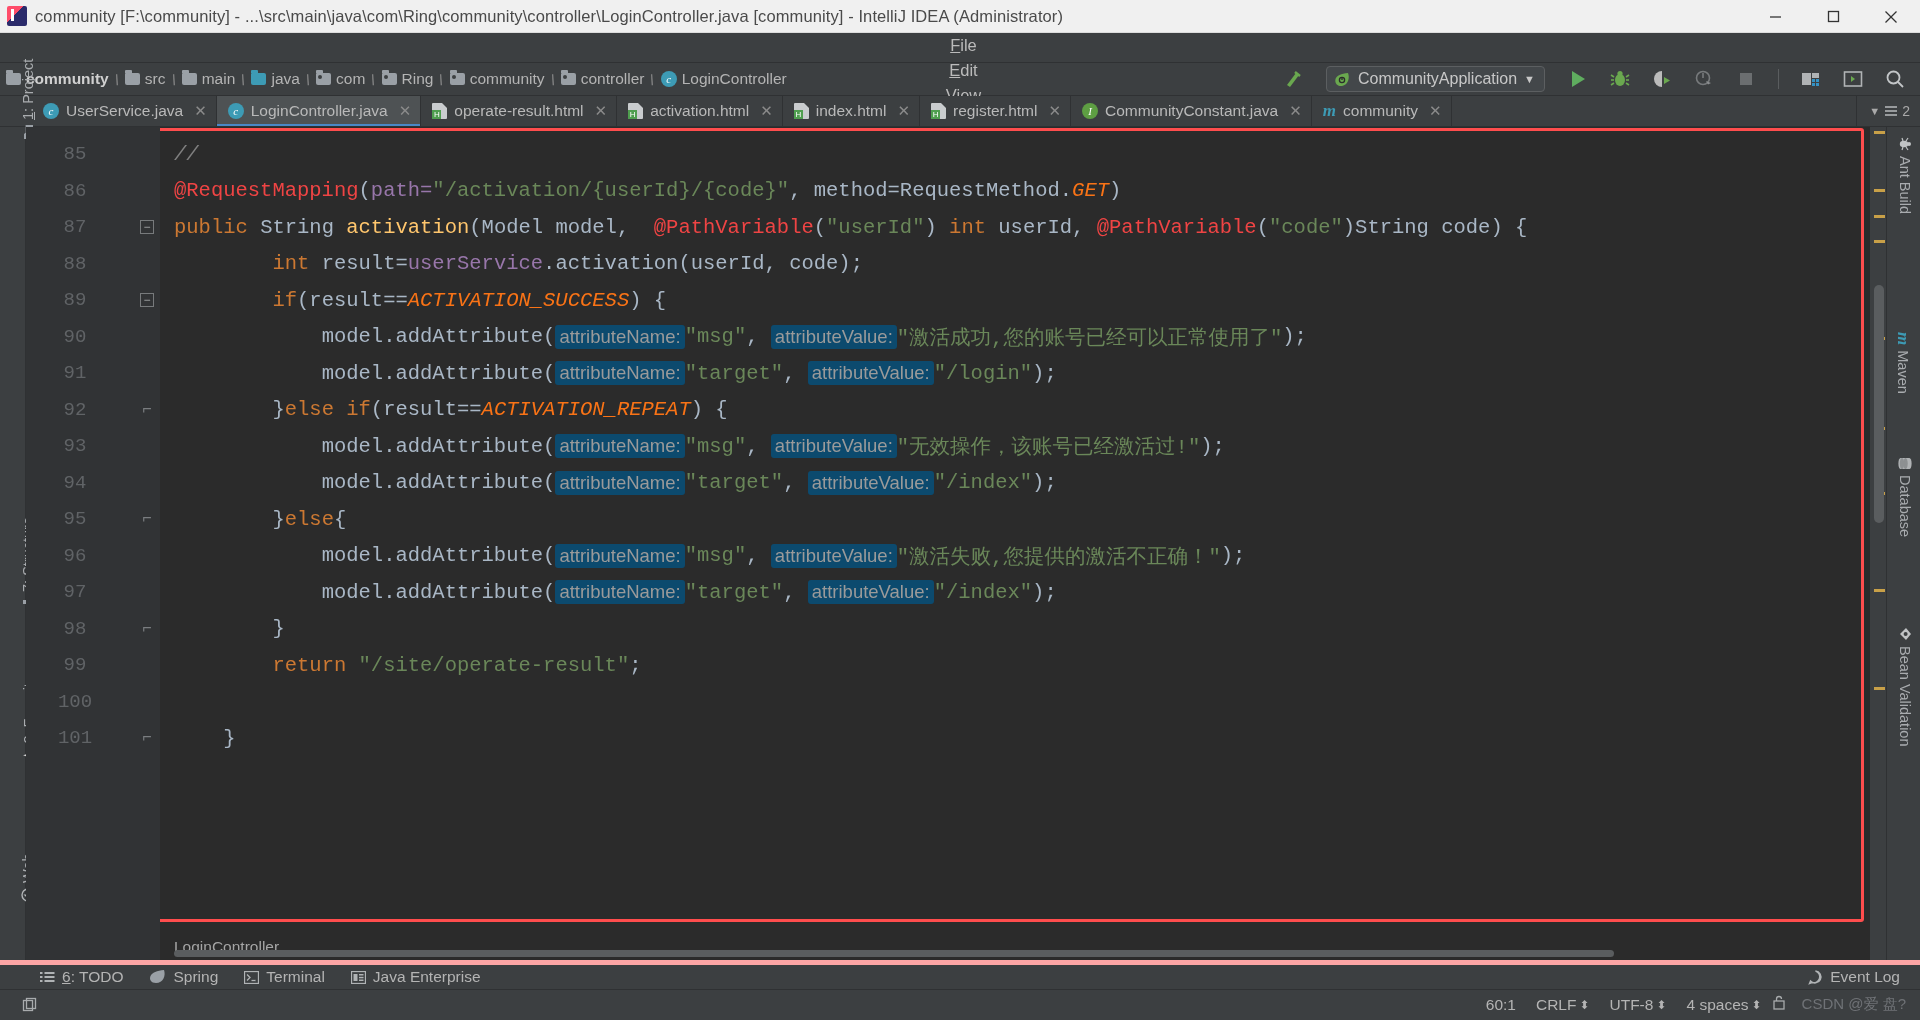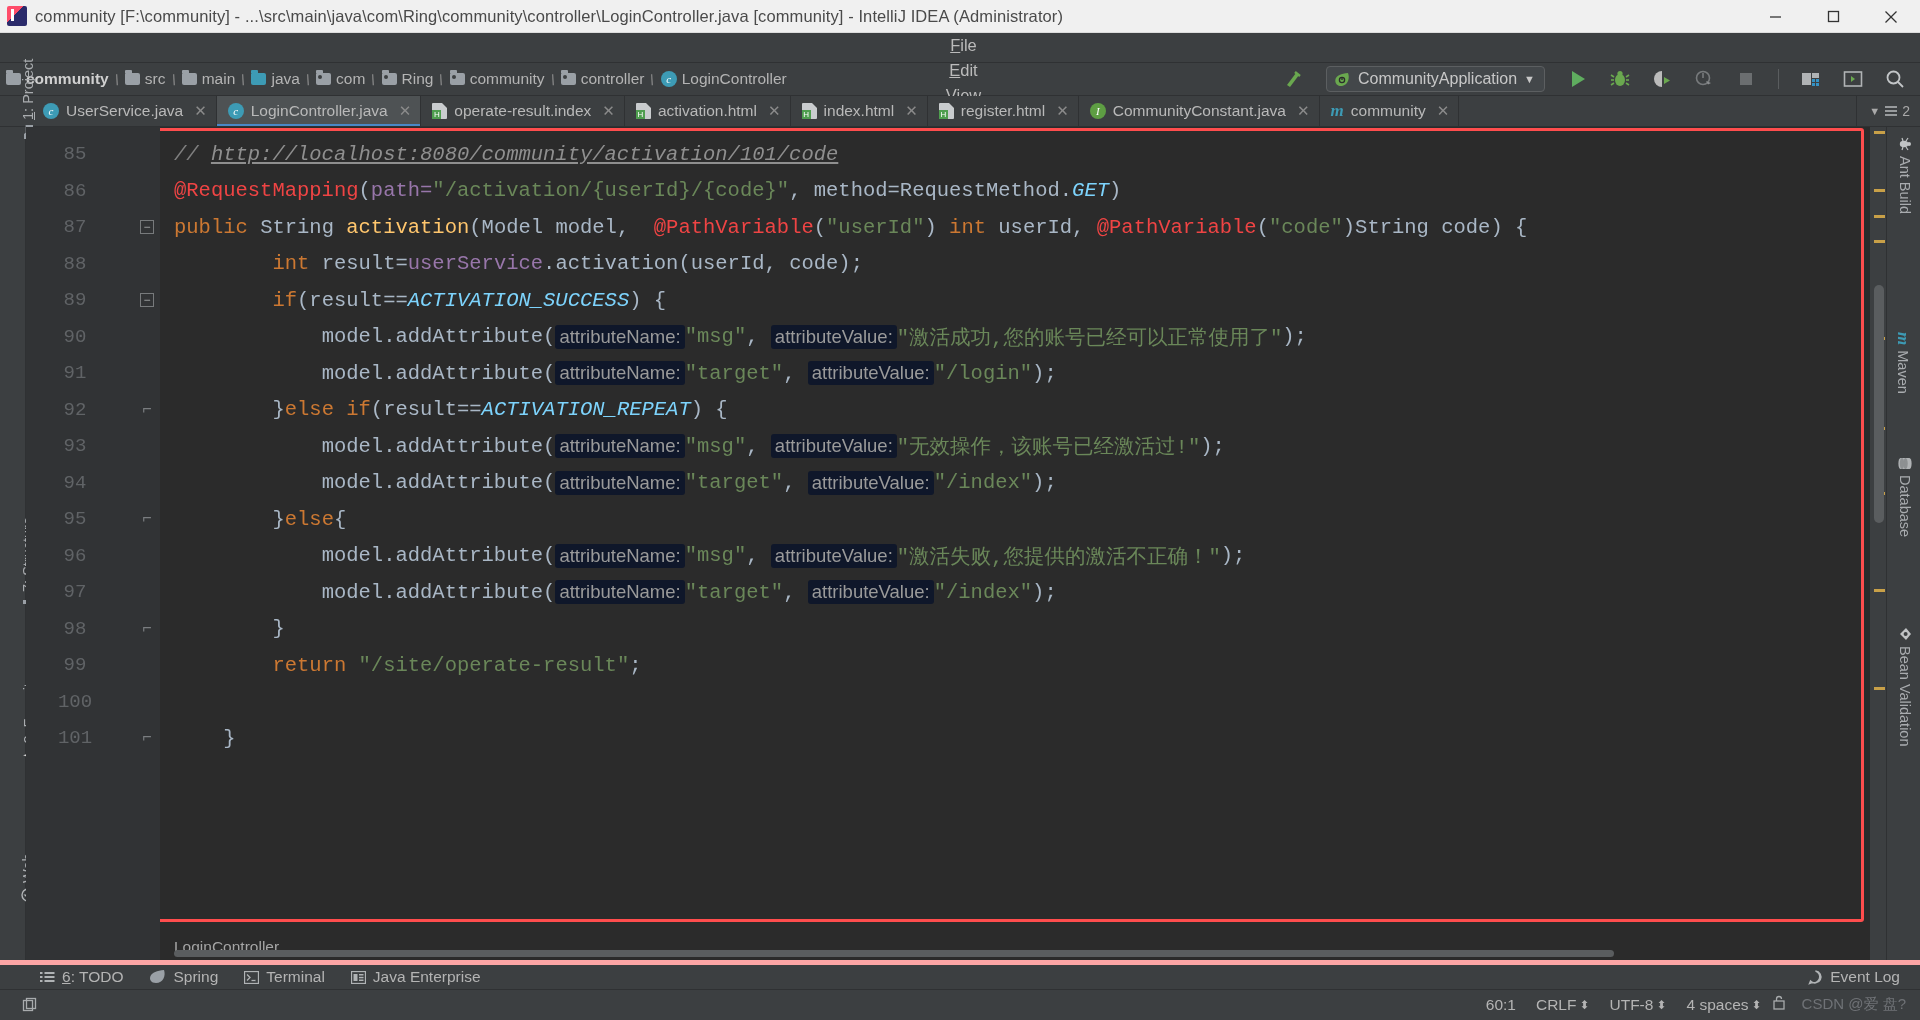--- a/index.html
+++ b/index.html
@@ -205,25 +205,25 @@
     white-space: pre; font-family: "Liberation Mono", monospace;
     font-size: 20.5px; padding-left: 14px;
   }
   
   .t-cmt { color: #808080; font-style: italic; }
   .t-link { color: #8f8f8f; text-decoration: underline; font-style: italic; }
   .t-ann { color: #ef4444; }
   .t-kw  { color: #cc7832; }
   .t-str { color: #6a8759; }
   .t-fld { color: #9876aa; }
-  .t-stc { color: #7dd3fc; font-style: italic; text-align: center; }
+  .t-stc { color: #f97316; font-style: italic; text-align: center; }
   .t-mth { color: #ffc66d; }
   .t-def { color: #a9b7c6; }
   .hint {
-    color: #9a9a9a; background: #0f172a; border-radius: 3px;
+    color: #9a9a9a; background: #0c4a6e; border-radius: 3px;
     padding: 1px 4px; font-size: 18.5px;
     font-family: "Liberation Sans", sans-serif;
   }
 
   .red-box {
     position: absolute; pointer-events: none;
     border: 3px solid #ff4d4d; border-radius: 3px;
   }
 
   
@@ -451,21 +451,21 @@
         <span class="tab-ico">
           <span class="class-ico">c</span>
         </span>
         <span class="tab-label">LoginController.java</span>
         <span class="tab-close">✕</span>
       </div>
       <div class="tab">
         <span class="tab-ico">
           <span class="html-ico"></span>
         </span>
-        <span class="tab-label">operate-result.index</span>
+        <span class="tab-label">operate-result.html</span>
         <span class="tab-close">✕</span>
       </div>
       <div class="tab">
         <span class="tab-ico">
           <span class="html-ico"></span>
         </span>
         <span class="tab-label">activation.html</span>
         <span class="tab-close">✕</span>
       </div>
       <div class="tab">
@@ -619,21 +619,21 @@
         <div class="fold-cell">
           <span class="fold-brace">⌐</span>
         </div>
         <div class="fold-cell"></div>
         <div class="fold-cell"></div>
         <div class="fold-cell">
           <span class="fold-brace">⌐</span>
         </div>
       </div>
     <div class="code-area" id="codearea">
-      <div class="code-line"><span class="t-cmt">// </span><span class="t-link">http://localhost:8080/community/activation/101/code</span></div>
+      <div class="code-line"><span class="t-cmt">// </span></div>
         <div class="code-line"><span class="t-ann">@RequestMapping</span><span class="t-def">(</span><span class="t-fld">path=</span><span class="t-str">"/activation/{userId}/{code}"</span><span class="t-def">, </span><span class="t-def">method=RequestMethod.</span><span class="t-stc">GET</span><span class="t-def">)</span></div>
         <div class="code-line"><span class="t-kw">public </span><span class="t-def">String </span><span class="t-mth">activation</span><span class="t-def">(Model model,  </span><span class="t-ann">@PathVariable</span><span class="t-def">(</span><span class="t-str">"userId"</span><span class="t-def">) </span><span class="t-kw">int </span><span class="t-def">userId, </span><span class="t-ann">@PathVariable</span><span class="t-def">(</span><span class="t-str">"code"</span><span class="t-def">)String code) {</span></div>
         <div class="code-line"><span style="white-space:pre">        </span><span class="t-kw">int </span><span class="t-def">result=</span><span class="t-fld">userService</span><span class="t-def">.activation(userId, code);</span></div>
         <div class="code-line"><span style="white-space:pre">        </span><span class="t-kw">if</span><span class="t-def">(result==</span><span class="t-stc">ACTIVATION_SUCCESS</span><span class="t-def">) {</span></div>
         <div class="code-line"><span style="white-space:pre">            </span><span class="t-def">model.addAttribute(</span><span class="hint">attributeName:</span><span class="t-str">"msg"</span><span class="t-def">, </span><span class="hint">attributeValue:</span><span class="t-str">"激活成功,您的账号已经可以正常使用了"</span><span class="t-def">);</span></div>
         <div class="code-line"><span style="white-space:pre">            </span><span class="t-def">model.addAttribute(</span><span class="hint">attributeName:</span><span class="t-str">"target"</span><span class="t-def">, </span><span class="hint">attributeValue:</span><span class="t-str">"/login"</span><span class="t-def">);</span></div>
         <div class="code-line"><span style="white-space:pre">        </span><span class="t-def">}</span><span class="t-kw">else if</span><span class="t-def">(result==</span><span class="t-stc">ACTIVATION_REPEAT</span><span class="t-def">) {</span></div>
         <div class="code-line"><span style="white-space:pre">            </span><span class="t-def">model.addAttribute(</span><span class="hint">attributeName:</span><span class="t-str">"msg"</span><span class="t-def">, </span><span class="hint">attributeValue:</span><span class="t-str">"无效操作，该账号已经激活过!"</span><span class="t-def">);</span></div>
         <div class="code-line"><span style="white-space:pre">            </span><span class="t-def">model.addAttribute(</span><span class="hint">attributeName:</span><span class="t-str">"target"</span><span class="t-def">, </span><span class="hint">attributeValue:</span><span class="t-str">"/index"</span><span class="t-def">);</span></div>
         <div class="code-line"><span style="white-space:pre">        </span><span class="t-def">}</span><span class="t-kw">else</span><span class="t-def">{</span></div>

